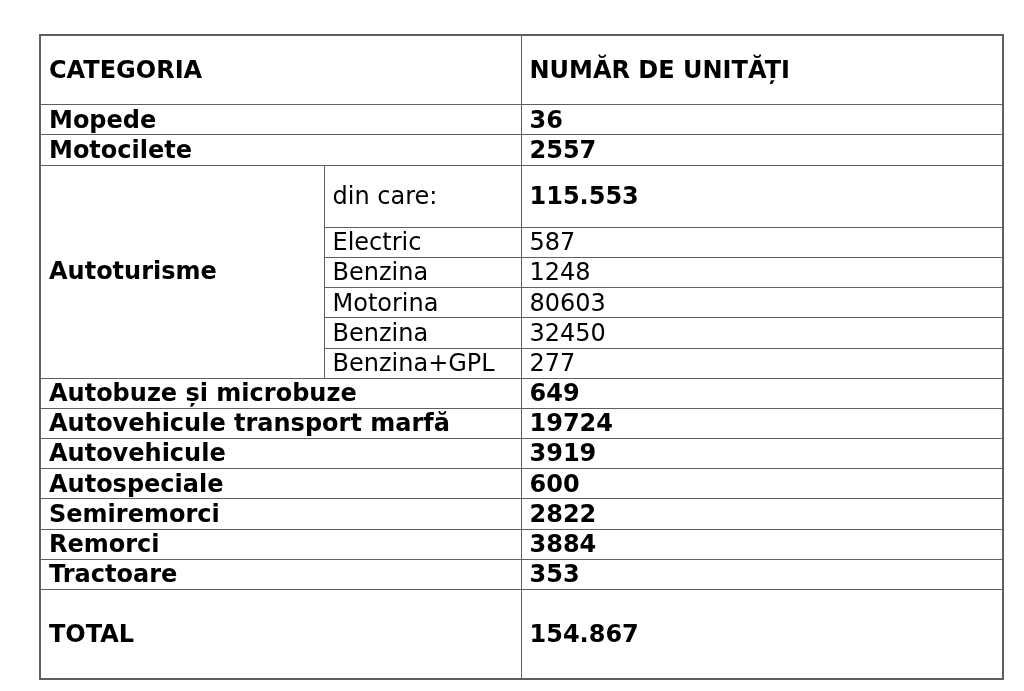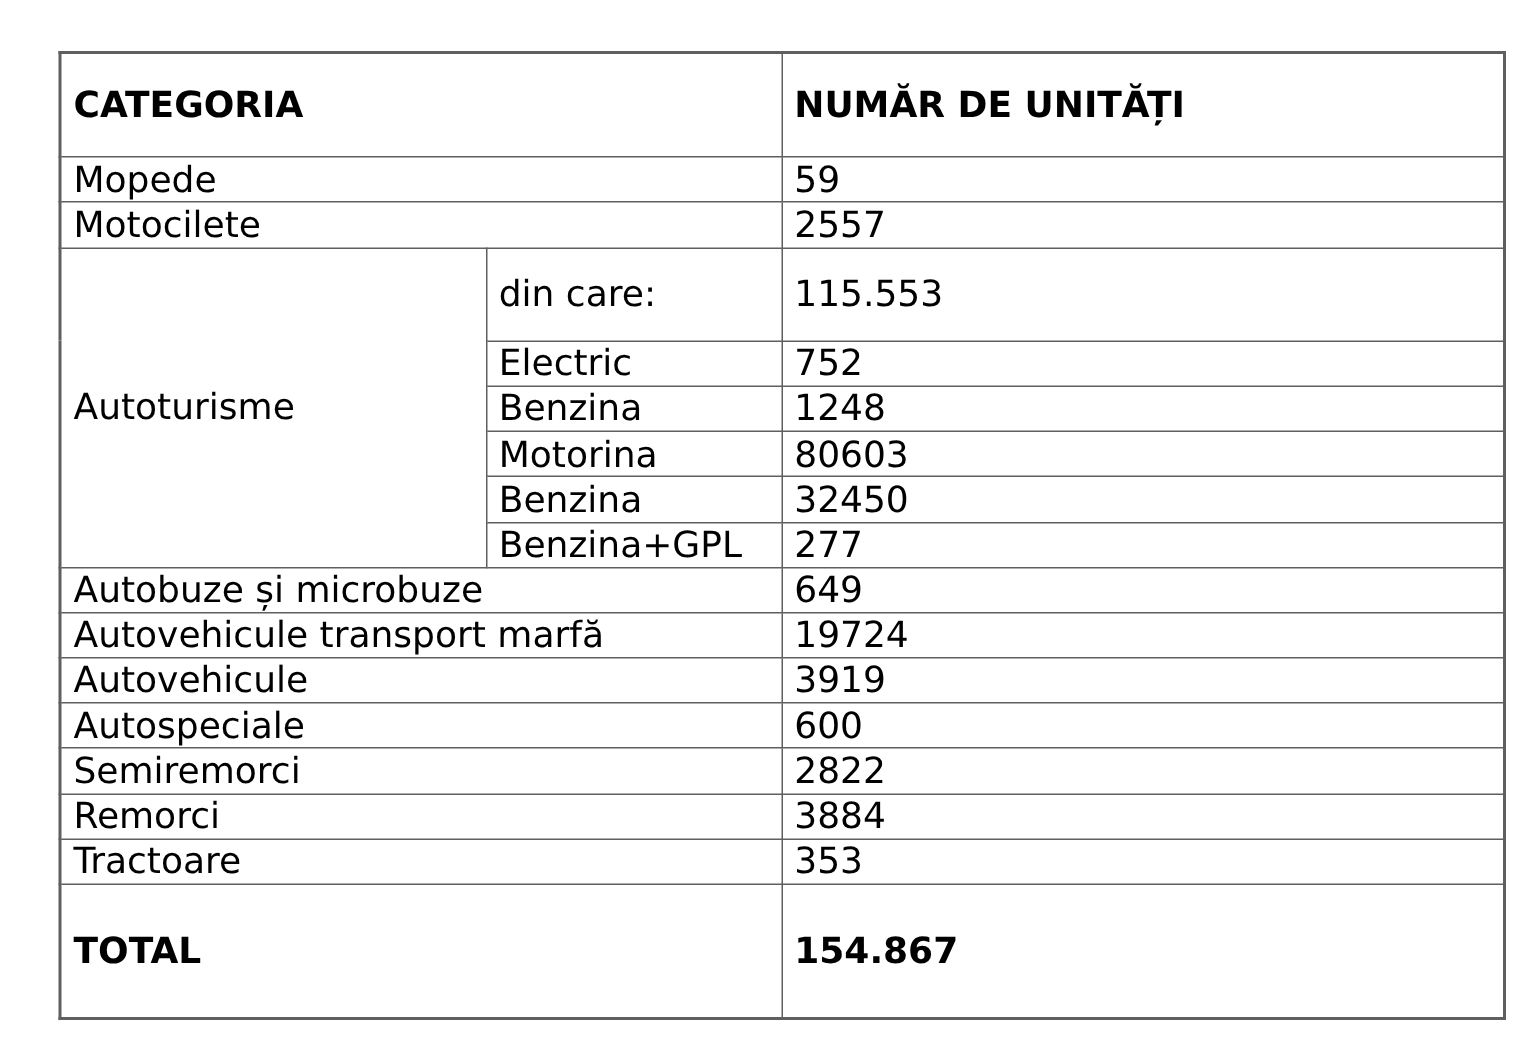--- a/index.html
+++ b/index.html
@@ -13,21 +13,21 @@
     border-collapse:collapse;table-layout:fixed;
     border:2px solid #5f5f5f;
   }
   table.vt td{
     border:1px solid #5f5f5f;
     padding:0 6px 0 8px;
     font-size:24px;line-height:1.1;
     vertical-align:middle;
     overflow:hidden;white-space:nowrap;
   }
-  td.b{font-weight:normal;}
+  td.b{font-weight:bold;}
   td.reg{font-weight:normal;font-size:23px;margin-top:28px;}
   td.hcell{font-weight:bold;font-size:25px;vertical-align:top;padding-top:10px;}
   td.vtop{vertical-align:top;padding-top:3px;}
   td.vbottom{vertical-align:bottom;padding-bottom:7px;}
   td.totalcell{font-weight:bold;font-size:29px;}
   tr.h-header{height:67px;padding-left:48px;}
   tr.h-row{height:29px;}
   tr.h-subheader{height:60px;}
   tr.h-total{height:86px;}
 </style>
@@ -43,35 +43,35 @@
     </colgroup>
 
     <tbody>
         <tr class="h-header">
       <td colspan="2" class="hcell">CATEGORIA</td>
       <td class="hcell">NUMĂR DE UNITĂȚI</td>
     </tr>
 
     <tr class="h-row">
       <td colspan="2" class="b">Mopede</td>
-      <td class="b">59</td>
+      <td class="b">36</td>
     </tr>
     <tr class="h-row">
       <td colspan="2" class="b">Motocilete</td>
       <td class="b">2557</td>
     </tr>
 
     <tr class="h-subheader">
       <td rowspan="6" class="b vtop">Autoturisme</td>
       <td class="reg vbottom">din care:</td>
       <td class="b vtop">115.553</td>
     </tr>
     <tr class="h-row">
       <td class="reg">Electric</td>
-      <td class="reg">752</td>
+      <td class="reg">587</td>
     </tr>
     <tr class="h-row">
       <td class="reg">Benzina</td>
       <td class="reg">1248</td>
     </tr>
     <tr class="h-row">
       <td class="reg">Motorina</td>
       <td class="reg">80603</td>
     </tr>
     <tr class="h-row">

